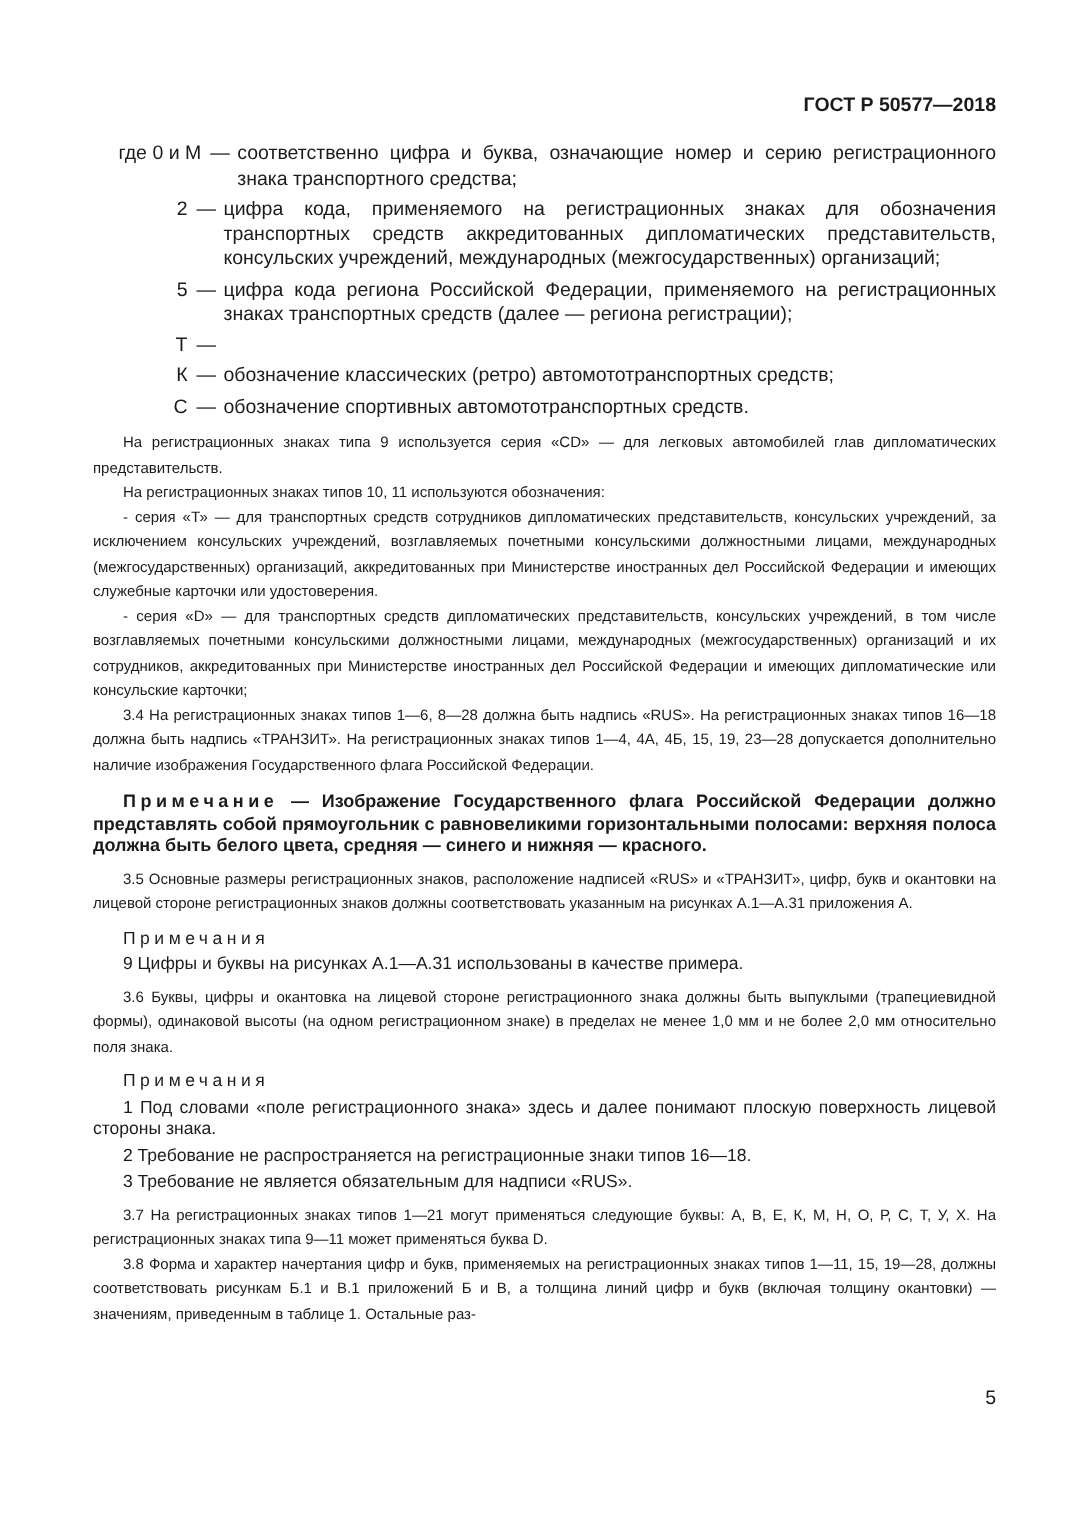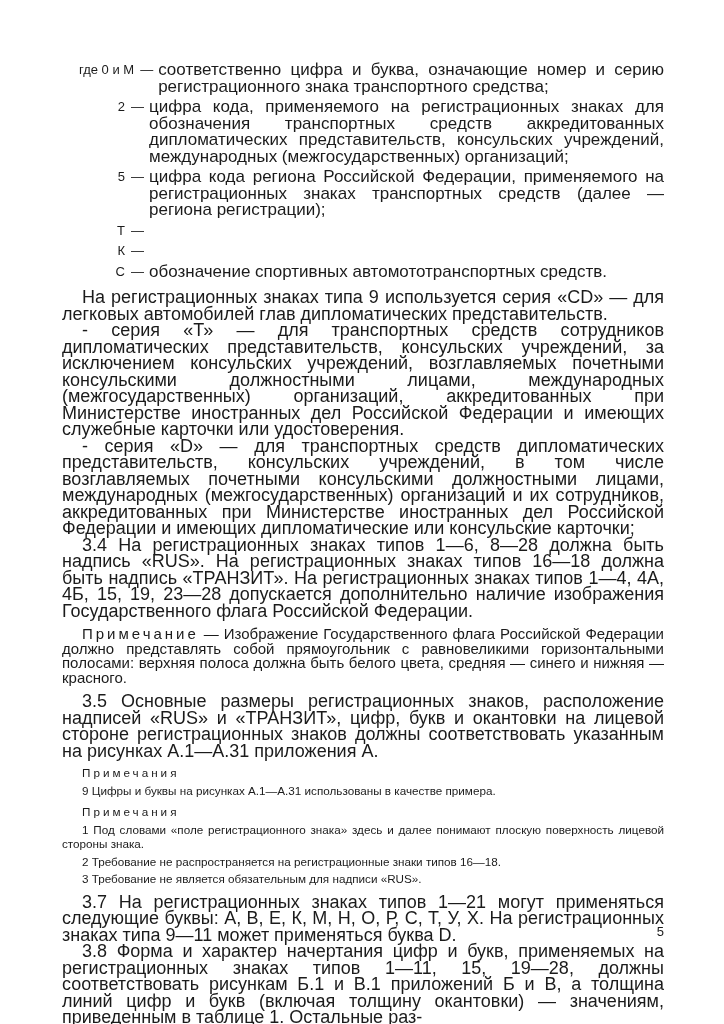--- a/index.html
+++ b/index.html
@@ -45,40 +45,41 @@
     white-space: nowrap;
   }
   .def-dash {
     flex: 0 0 auto;
     padding: 0 5px 0 6px;
     font-size: 13px;
     line-height: 16.5px;
   }
   .def-text {
     flex: 1 1 auto;
-    font-size: 17px;
+    font-size: 13px;
     line-height: 16.5px;
     text-align: justify;
   }
   
   .para {
-    font-size: 18px;
+    font-size: 10px;
     line-height: 16.5px;
     text-align: justify;
     text-indent: 20px;
     margin: 0;
   }
   .para.spaced { margin-top: 6px; }
   
   .note-block {
-    font-size: 15px;
+    font-size: 12px;
     line-height: 14.5px;
     text-align: justify;
     text-indent: 20px;
     margin: 8px 0;
+    font-weight: bold;
   }
   .note-label {
     letter-spacing: 3px;
   }
   .notes-group { margin: 7px 0; }
   .notes-title {
     font-size: 11.7px;
     line-height: 14.5px;
     text-indent: 20px;
     letter-spacing: 3px;
@@ -96,20 +97,21 @@
     top: 924px;
     right: 60px;
     font-size: 13px;
   }
 </style>
 </head>
 <body>
 
 <div class="page">
 
+  <div class="doc-header">ГОСТ Р 50577—2018</div>
 
   <div class="def-list">
 
     <div class="def-row">
       <div class="def-term"><span>где</span>&nbsp;<span>0 и М</span></div>
       <div class="def-dash">—</div>
       <div class="def-text">соответственно цифра и буква, означающие номер и серию регистрационного знака транспортного средства;</div>
     </div>
 
     <div class="def-row">
@@ -125,44 +127,47 @@
     </div>
 
     <div class="def-row">
       <div class="def-term">Т</div>
       <div class="def-dash">—</div>
     </div>
 
     <div class="def-row">
       <div class="def-term">К</div>
       <div class="def-dash">—</div>
+      <div class="def-text">обозначение классических (ретро) автомототранспортных средств;</div>
     </div>
 
     <div class="def-row">
       <div class="def-term">С</div>
       <div class="def-dash">—</div>
       <div class="def-text">обозначение спортивных автомототранспортных средств.</div>
     </div>
 
   </div>
 
   <p class="para">На регистрационных знаках типа 9 используется серия «CD» — для легковых автомобилей глав дипломатических представительств.</p>
+  <p class="para">На регистрационных знаках типов 10, 11 используются обозначения:</p>
   <p class="para">- серия «Т» — для транспортных средств сотрудников дипломатических представительств, консульских учреждений, за исключением консульских учреждений, возглавляемых почетными консульскими должностными лицами, международных (межгосударственных) организаций, аккредитованных при Министерстве иностранных дел Российской Федерации и имеющих служебные карточки или удостоверения.</p>
   <p class="para">- серия «D» — для транспортных средств дипломатических представительств, консульских учреждений, в том числе возглавляемых почетными консульскими должностными лицами, международных (межгосударственных) организаций и их сотрудников, аккредитованных при Министерстве иностранных дел Российской Федерации и имеющих дипломатические или консульские карточки;</p>
   <p class="para">3.4 На регистрационных знаках типов 1—6, 8—28 должна быть надпись «RUS». На регистрационных знаках типов 16—18 должна быть надпись «ТРАНЗИТ». На регистрационных знаках типов 1—4, 4А, 4Б, 15, 19, 23—28 допускается дополнительно наличие изображения Государственного флага Российской Федерации.</p>
 
   <div class="note-block"><span class="note-label">Примечание</span><span> — Изображение Государственного флага Российской Федерации должно представлять собой прямоугольник с равновеликими горизонтальными полосами: верхняя полоса должна быть белого цвета, средняя — синего и нижняя — красного.</span></div>
 
   <p class="para">3.5 Основные размеры регистрационных знаков, расположение надписей «RUS» и «ТРАНЗИТ», цифр, букв и окантовки на лицевой стороне регистрационных знаков должны соответствовать указанным на рисунках А.1—А.31 приложения А.</p>
 
   <div class="notes-group">
     <div class="notes-title">Примечания</div>
     <div class="note-item">9 Цифры и буквы на рисунках А.1—А.31 использованы в качестве примера.</div>
   </div>
 
+  <p class="para spaced">3.6 Буквы, цифры и окантовка на лицевой стороне регистрационного знака должны быть выпуклыми (трапециевидной формы), одинаковой высоты (на одном регистрационном знаке) в пределах не менее 1,0 мм и не более 2,0 мм относительно поля знака.</p>
 
   <div class="notes-group">
     <div class="notes-title">Примечания</div>
     <div class="note-item">1 Под словами «поле регистрационного знака» здесь и далее понимают плоскую поверхность лицевой стороны знака.</div>
     <div class="note-item">2 Требование не распространяется на регистрационные знаки типов 16—18.</div>
     <div class="note-item">3 Требование не является обязательным для надписи «RUS».</div>
   </div>
 
   <p class="para spaced">3.7 На регистрационных знаках типов 1—21 могут применяться следующие буквы: А, В, Е, К, М, Н, О, Р, С, Т, У, Х. На регистрационных знаках типа 9—11 может применяться буква D.</p>
   <p class="para">3.8 Форма и характер начертания цифр и букв, применяемых на регистрационных знаках типов 1—11, 15, 19—28, должны соответствовать рисункам Б.1 и В.1 приложений Б и В, а толщина линий цифр и букв (включая толщину окантовки) — значениям, приведенным в таблице 1. Остальные раз-</p>

